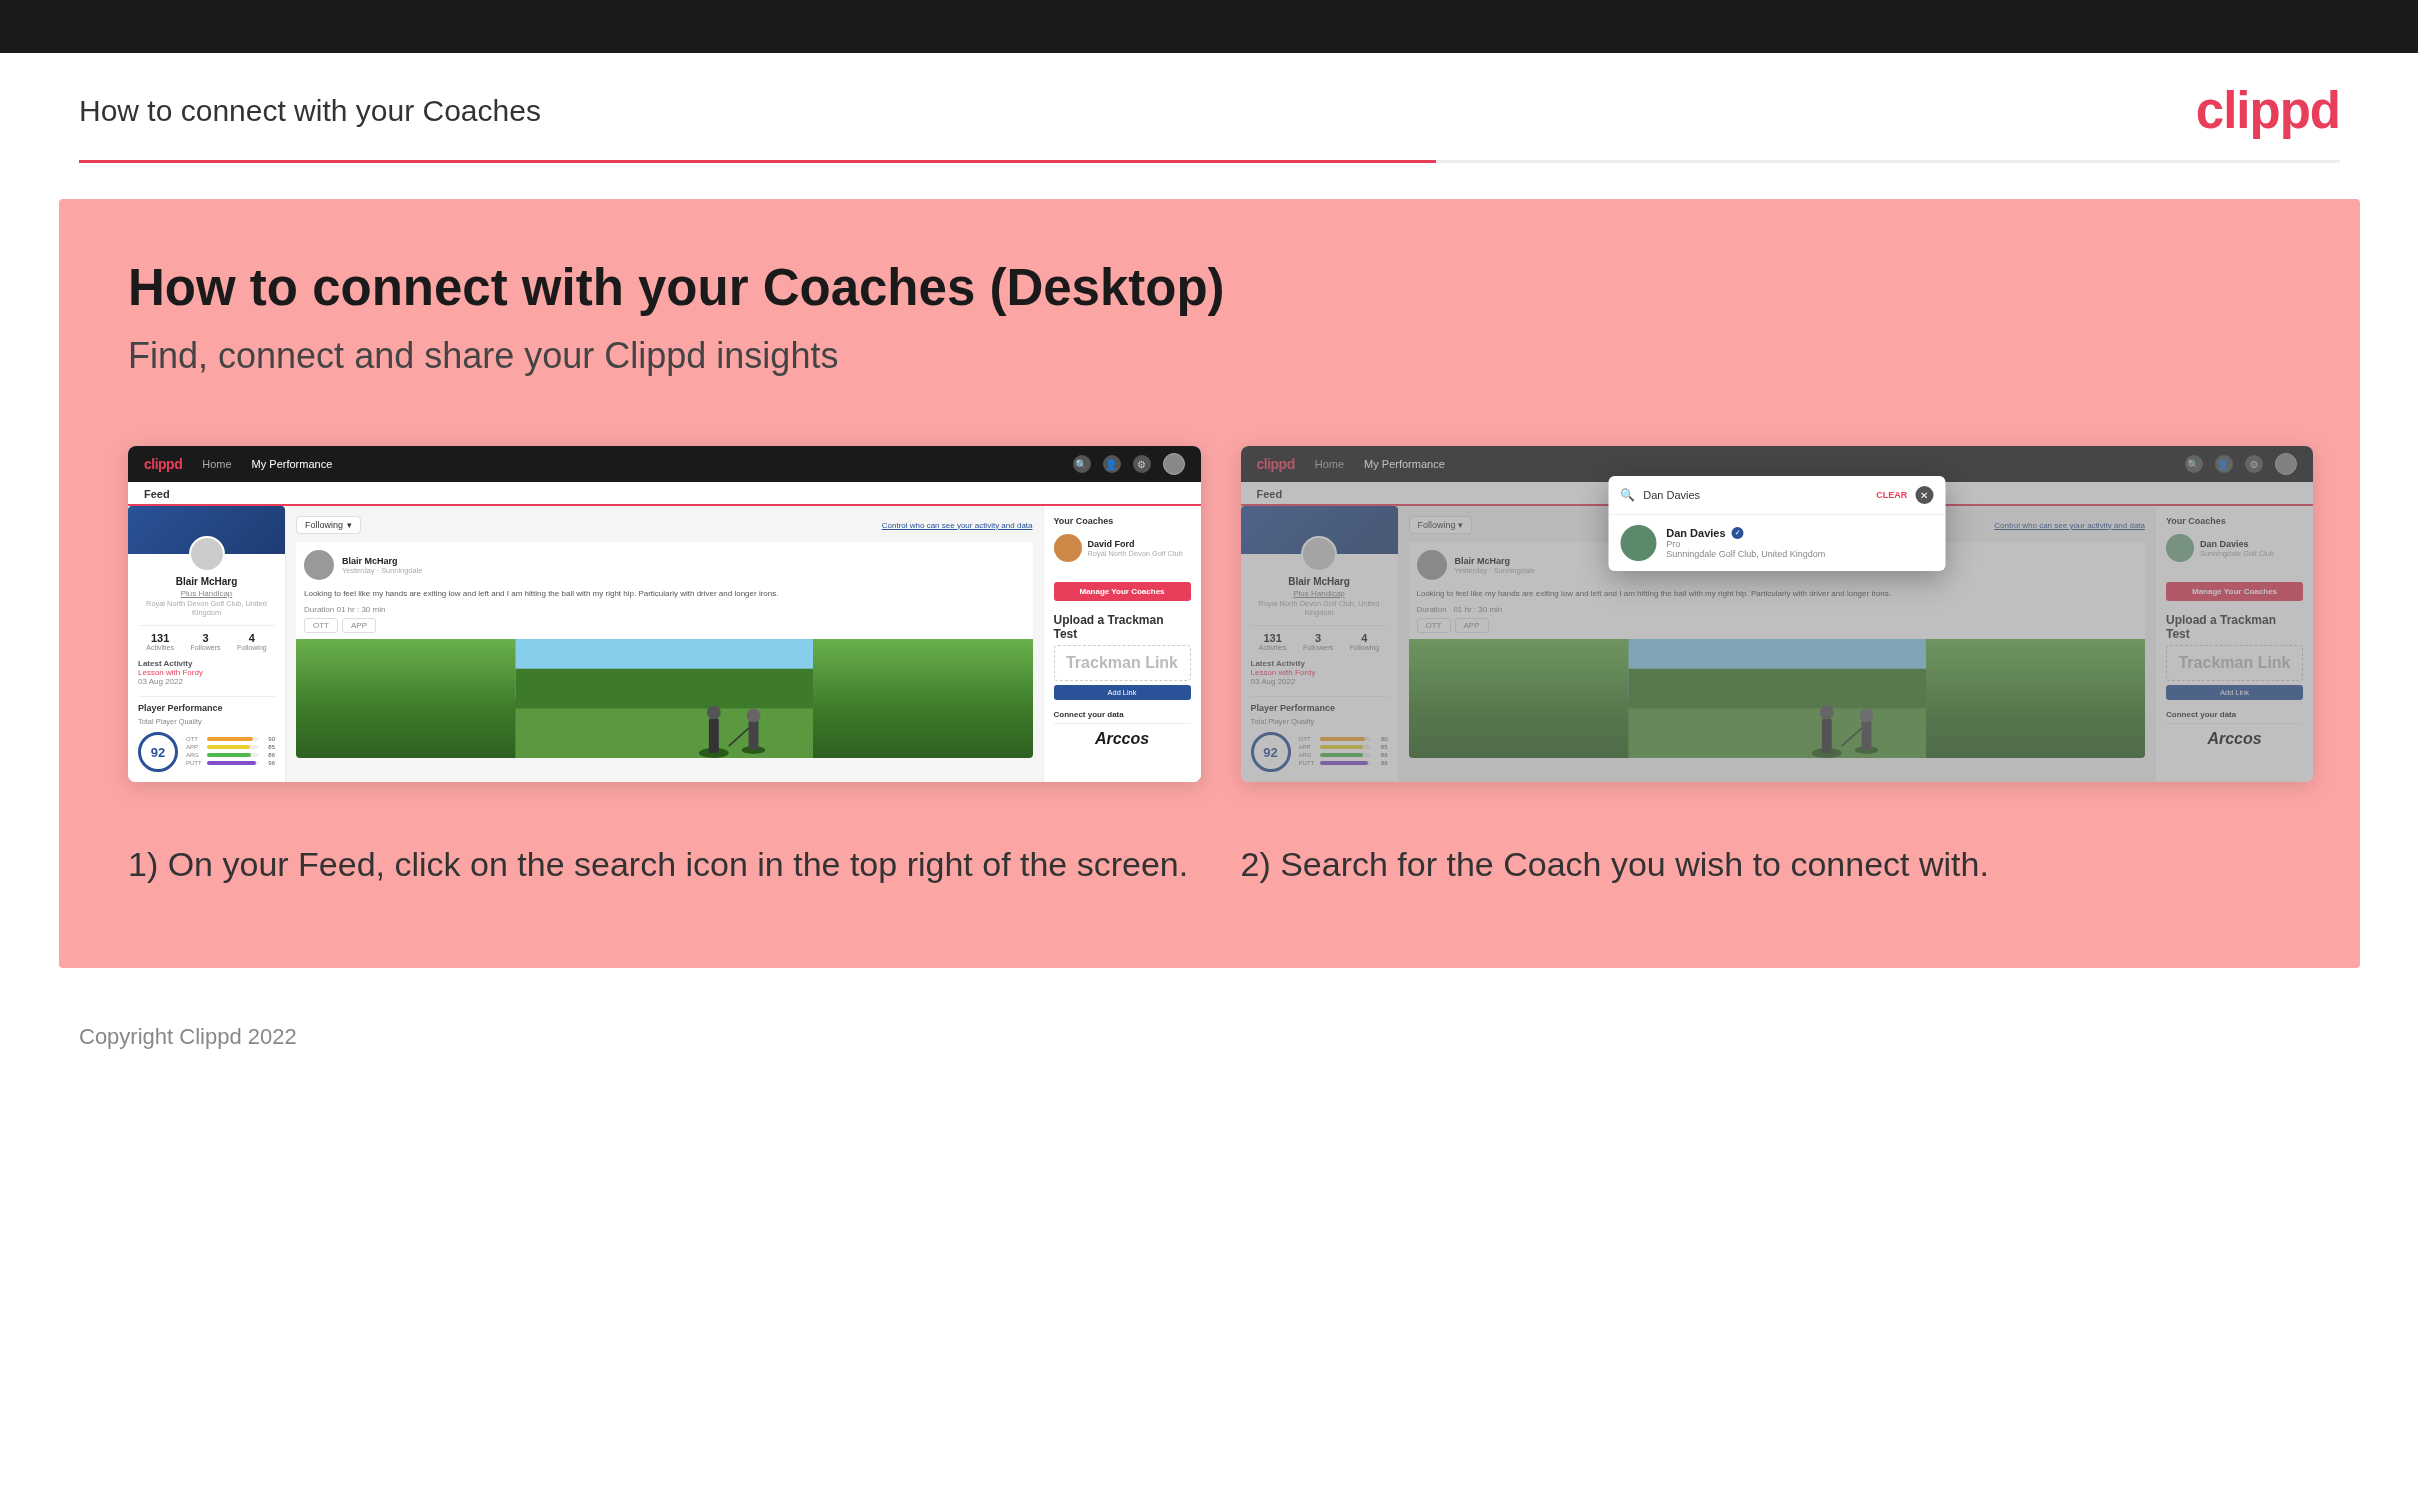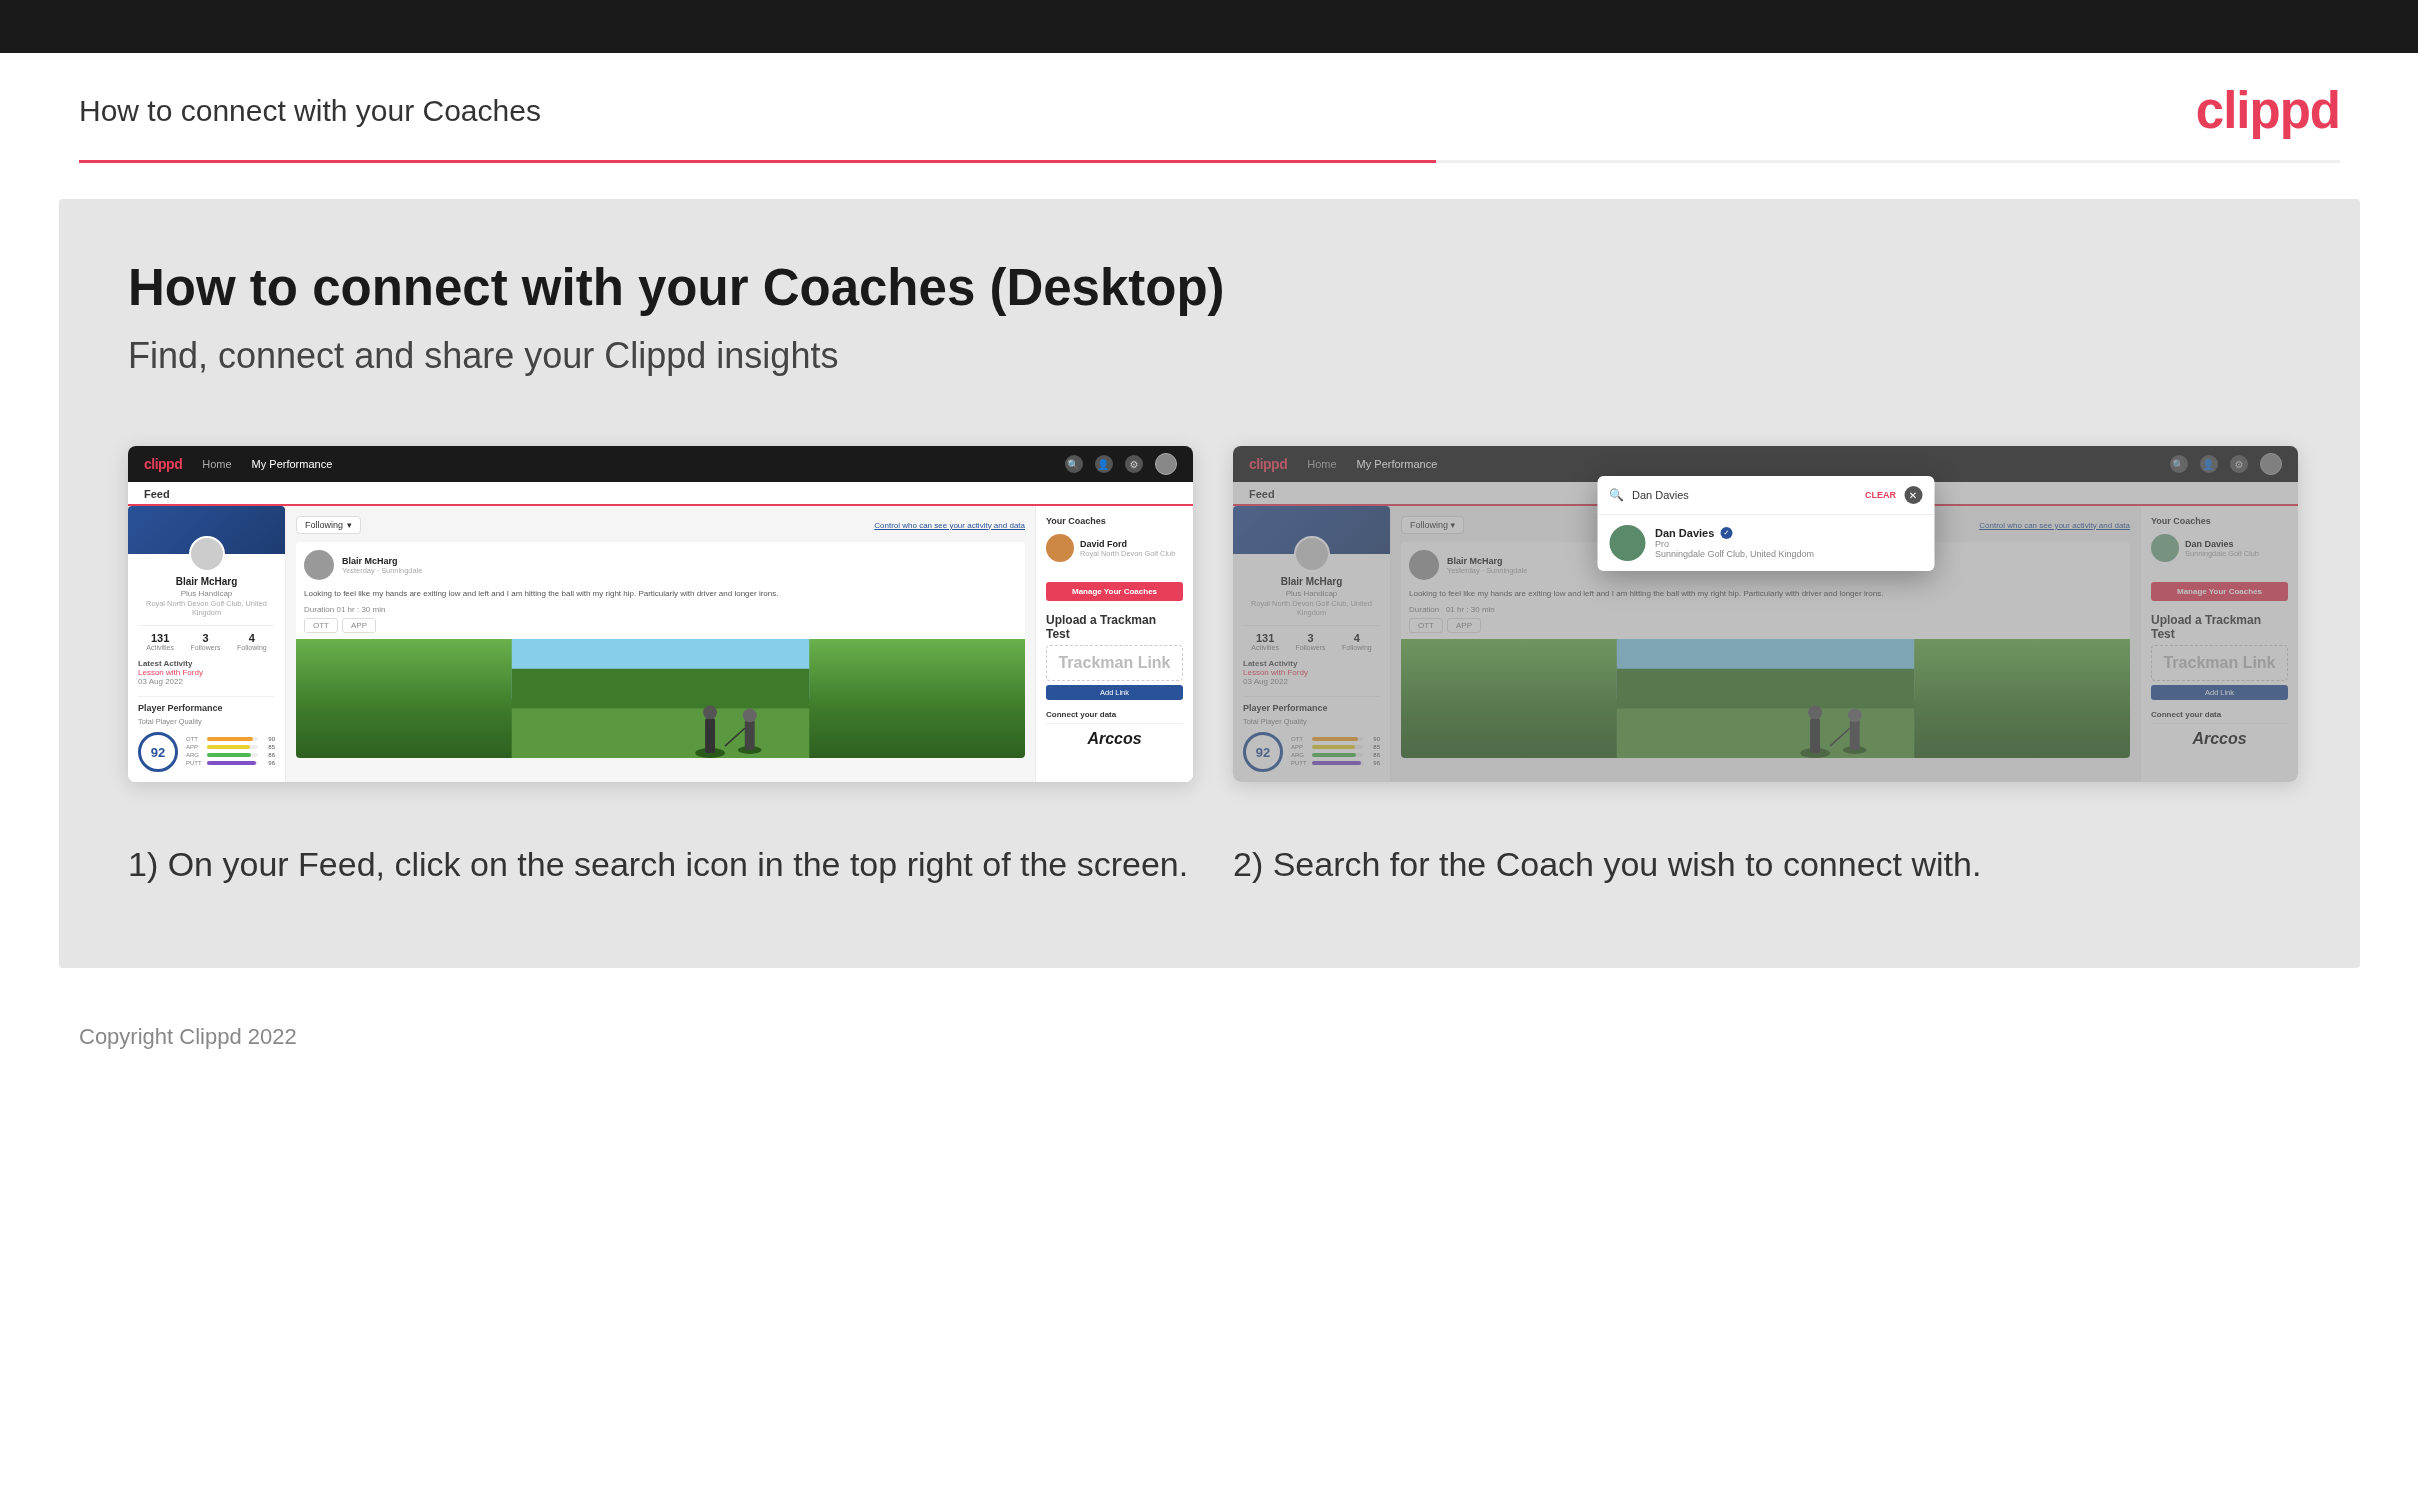--- a/index.html
+++ b/index.html
@@ -39,23 +39,23 @@
 
     
     .header-divider {
       height: 3px;
       background: linear-gradient(to right, #e83e5a 60%, #eee 60%);
       margin: 0 79px;
     }
 
     
     .main-content {
-      background: #e5e5e5;
+      background: #fca5a5;
       margin: 36px 59px;
-      padding: 59px 62px 79px 69px;
+      padding: 59px 47px 79px 69px;
       border-radius: 4px;
     }
 
     .main-title {
       font-size: 51px;
       font-weight: 800;
       color: #1a1a1a;
       margin-bottom: 18px;
     }
     .main-subtitle {
@@ -187,20 +187,21 @@
       font-weight: 700;
       text-align: center;
       margin-top: 22px;
       color: #222;
     }
     .profile-sub {
       font-size: 8px;
       color: #888;
       text-align: center;
       margin-top: 2px;
+      text-decoration: underline;
     }
     .profile-location {
       font-size: 7.4px;
       color: #aaa;
       text-align: center;
       margin-top: 1px;
     }
 
     .profile-stats {
       display: flex;

